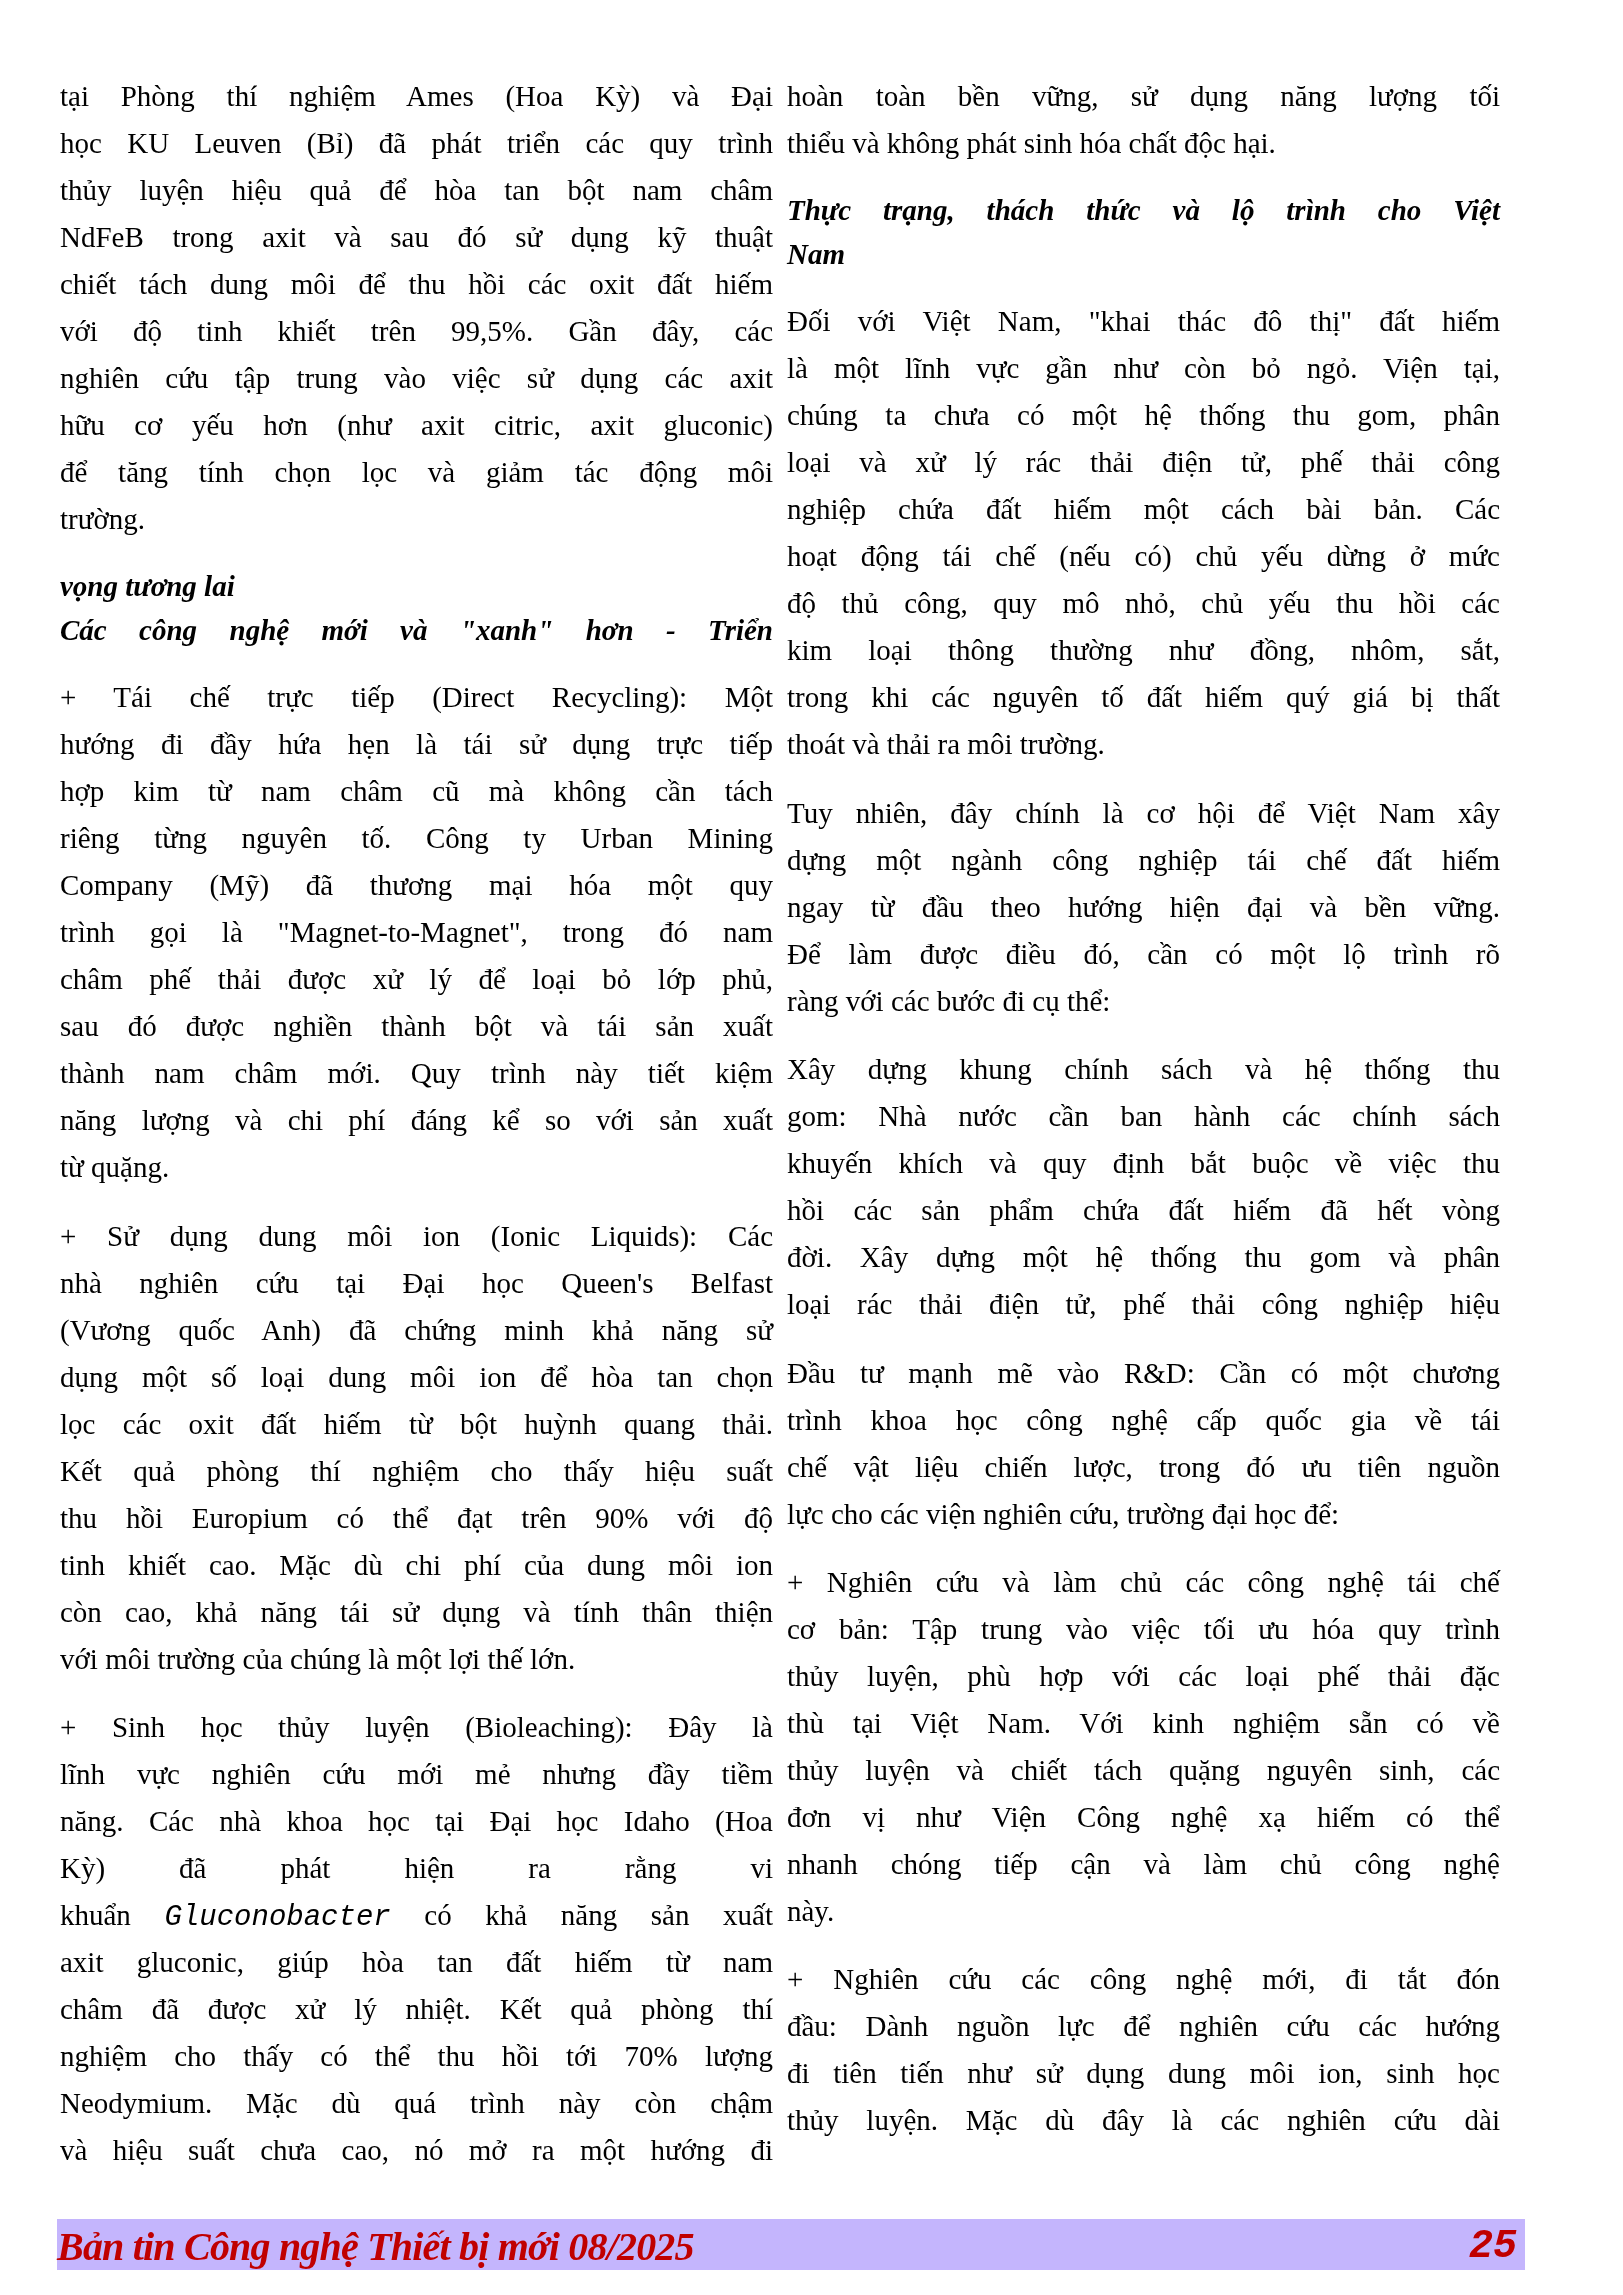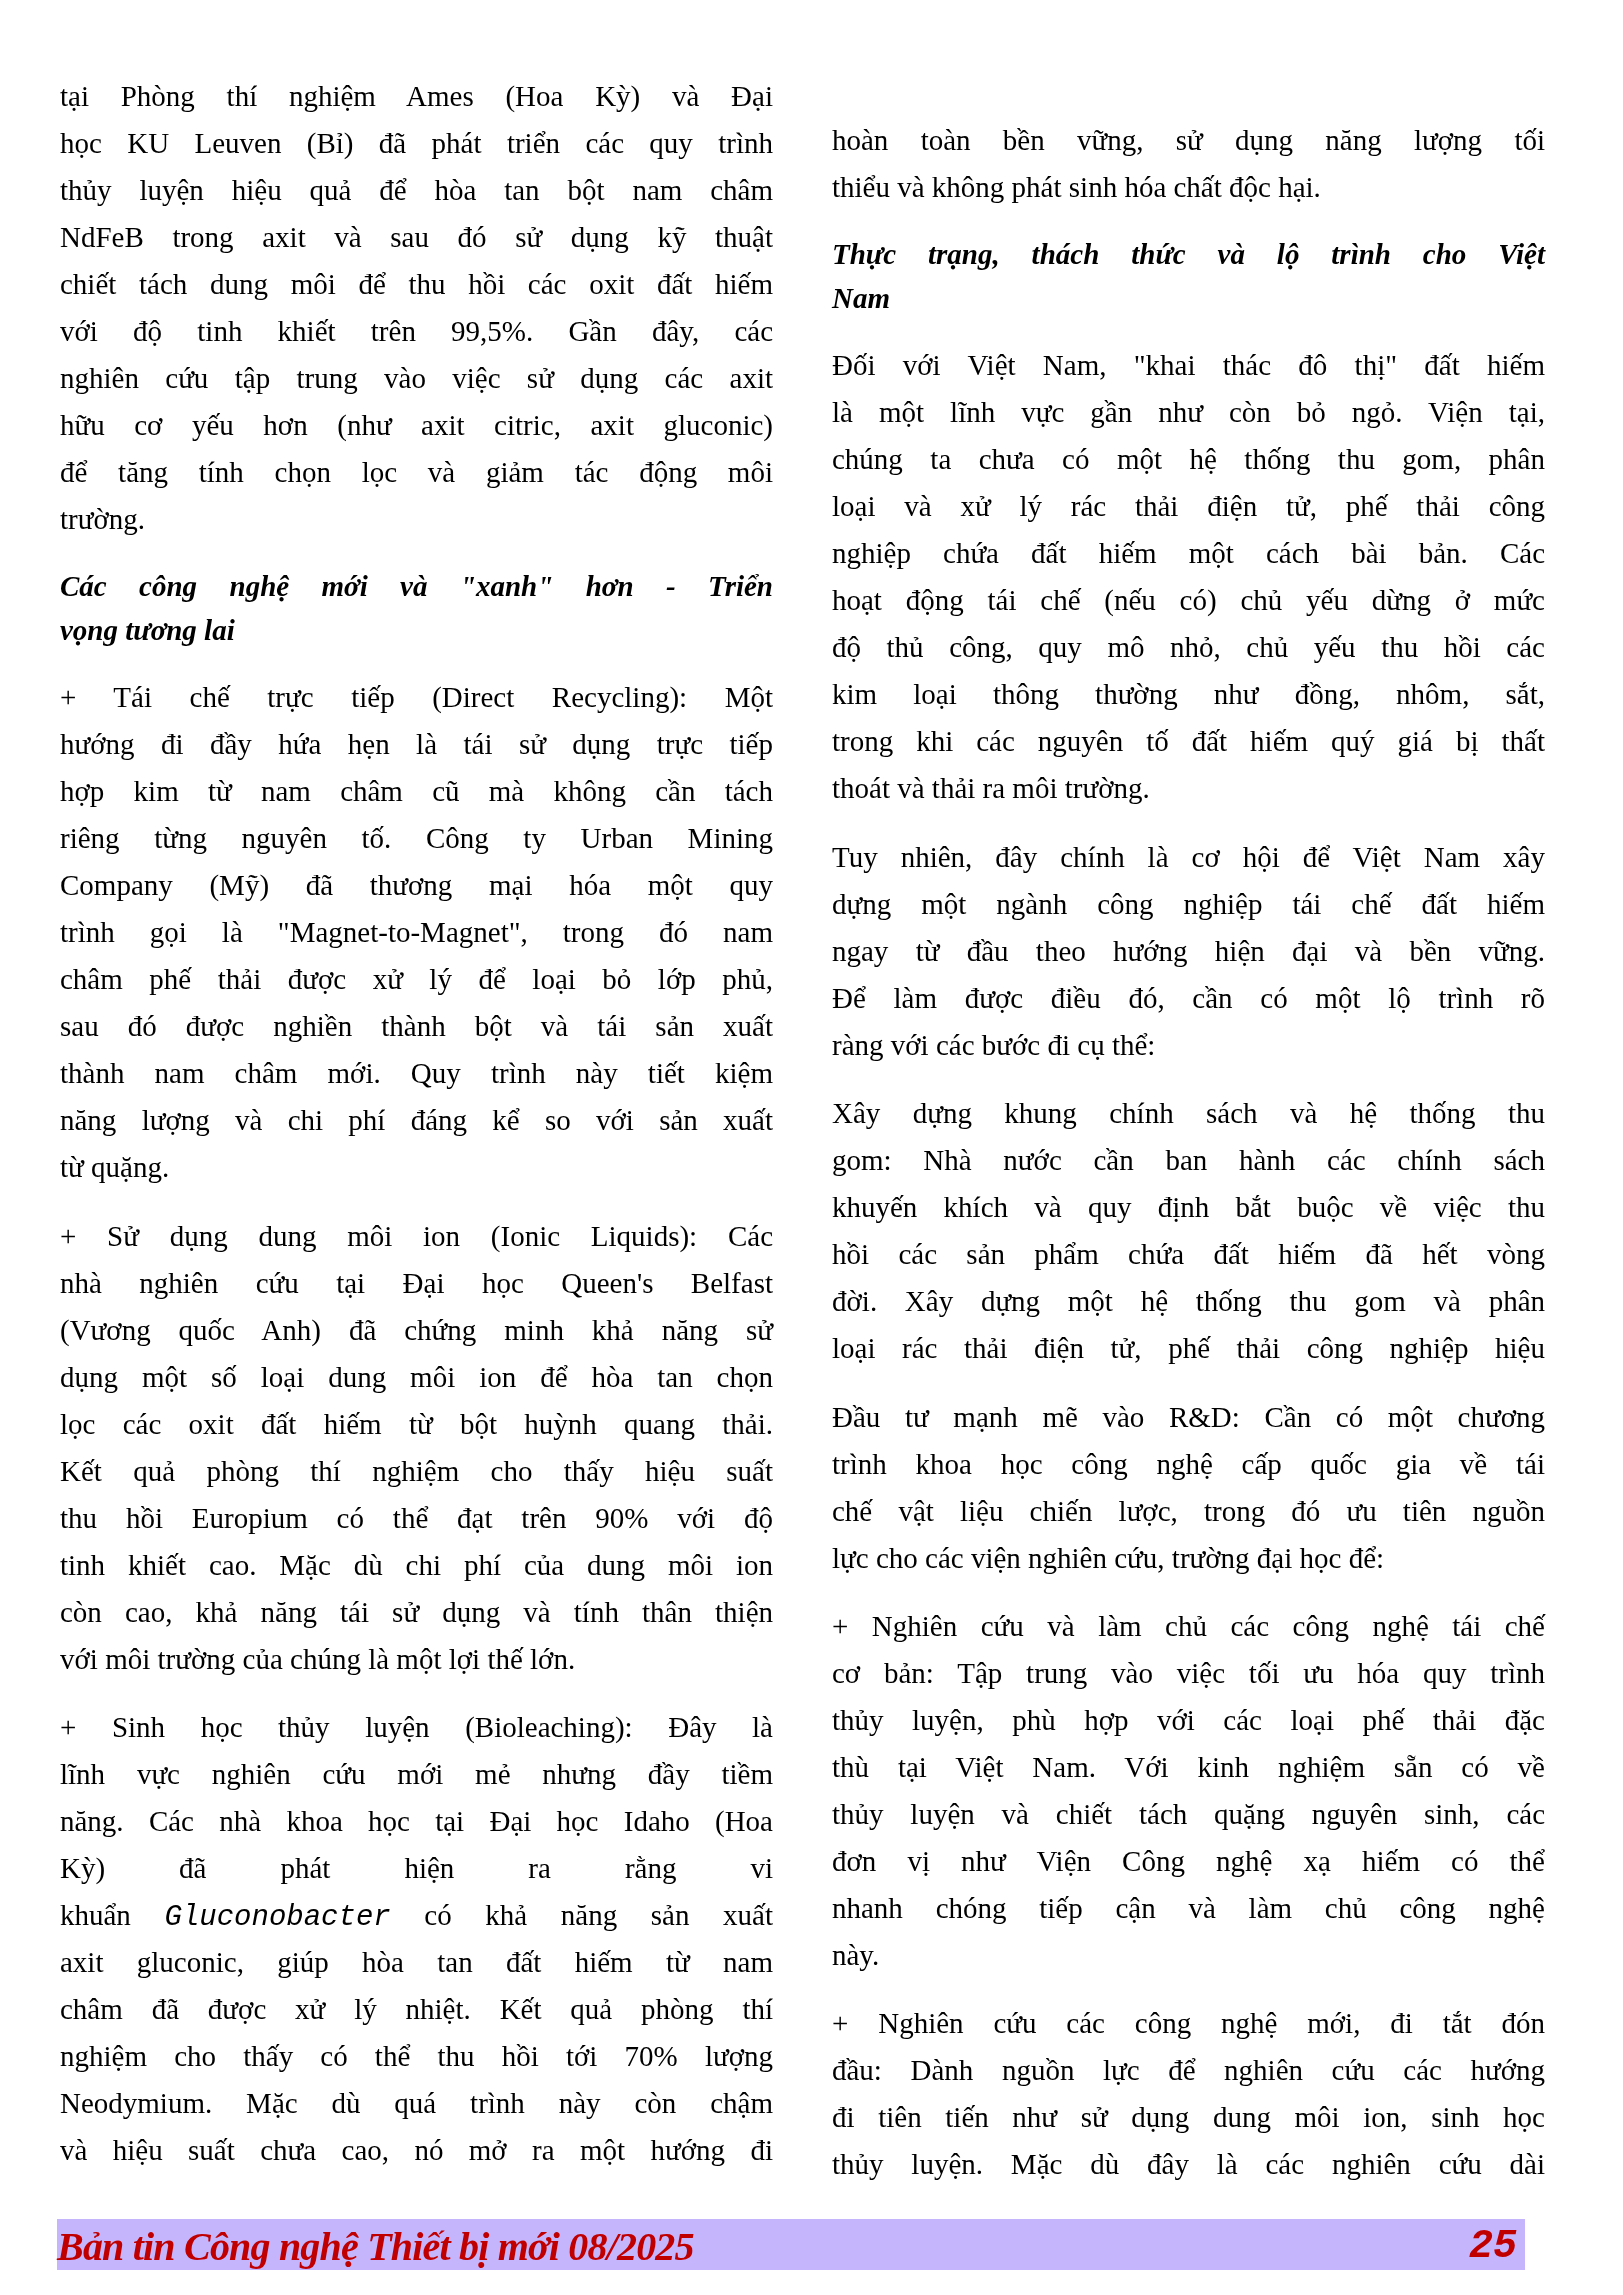--- a/index.html
+++ b/index.html
@@ -3,21 +3,21 @@
 <meta charset="utf-8">
 <style>
   html, body { margin: 0; padding: 0; background: #ffffff; }
   body { width: 1624px; height: 2295px; position: relative; overflow: hidden; }
   .page { position: absolute; left: 0; top: 0; width: 1624px; height: 2295px; background: #fff; }
   .col {
     position: absolute; top: 73px; width: 713px;
     font-family: "Liberation Serif", serif; font-size: 29px; color: #000;
   }
   .col.left { left: 60px; }
-  .col.right { left: 832px; margin-top: 44px; }
+  .col.right { left: 787px; }
   .para { margin: 0 0 21.4px 0; }
   .line {
     display: block; height: 47px; line-height: 47px; white-space: nowrap;
     text-align: justify; text-align-last: justify; overflow: visible;
   }
   .line.last { text-align: center; text-align-last: left; }
   .heading { margin: 0 0 22px 0; font-weight: bold; font-style: italic; }
   .heading .line { height: 44px; line-height: 44px; }
   .it { font-style: italic; font-family: Liberation Mono, monospace; }
   .footer {
@@ -40,22 +40,22 @@
         <span class="line">thủy luyện hiệu quả để hòa tan bột nam châm</span>
         <span class="line">NdFeB trong axit và sau đó sử dụng kỹ thuật</span>
         <span class="line">chiết tách dung môi để thu hồi các oxit đất hiếm</span>
         <span class="line">với độ tinh khiết trên 99,5%. Gần đây, các</span>
         <span class="line">nghiên cứu tập trung vào việc sử dụng các axit</span>
         <span class="line">hữu cơ yếu hơn (như axit citric, axit gluconic)</span>
         <span class="line">để tăng tính chọn lọc và giảm tác động môi</span>
         <span class="line last">trường.</span>
       </div>
       <div class="heading">
+        <span class="line last">vọng tương lai</span>
         <span class="line">Các công nghệ mới và "xanh" hơn - Triển</span>
-        <span class="line last">vọng tương lai</span>
       </div>
       <div class="para">
         <span class="line">+ Tái chế trực tiếp (Direct Recycling): Một</span>
         <span class="line">hướng đi đầy hứa hẹn là tái sử dụng trực tiếp</span>
         <span class="line">hợp kim từ nam châm cũ mà không cần tách</span>
         <span class="line">riêng từng nguyên tố. Công ty Urban Mining</span>
         <span class="line">Company (Mỹ) đã thương mại hóa một quy</span>
         <span class="line">trình gọi là "Magnet-to-Magnet", trong đó nam</span>
         <span class="line">châm phế thải được xử lý để loại bỏ lớp phủ,</span>
         <span class="line">sau đó được nghiền thành bột và tái sản xuất</span>

